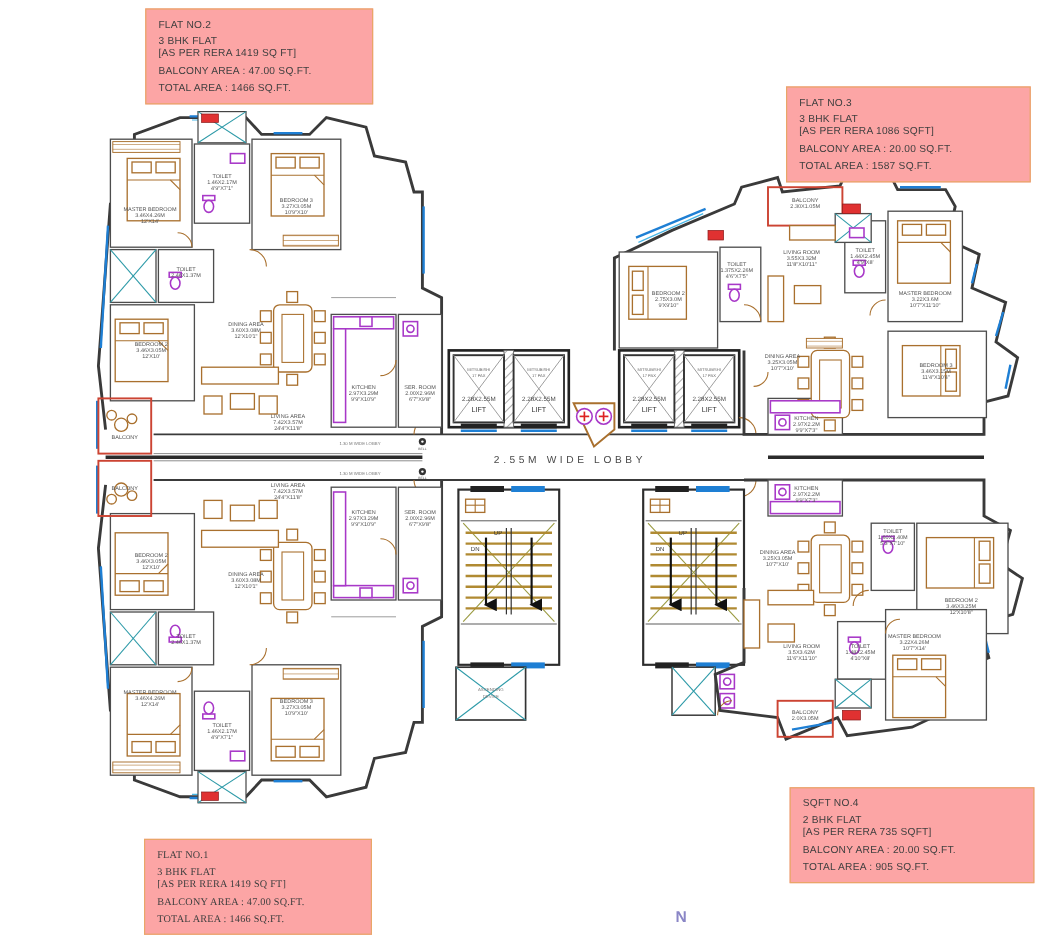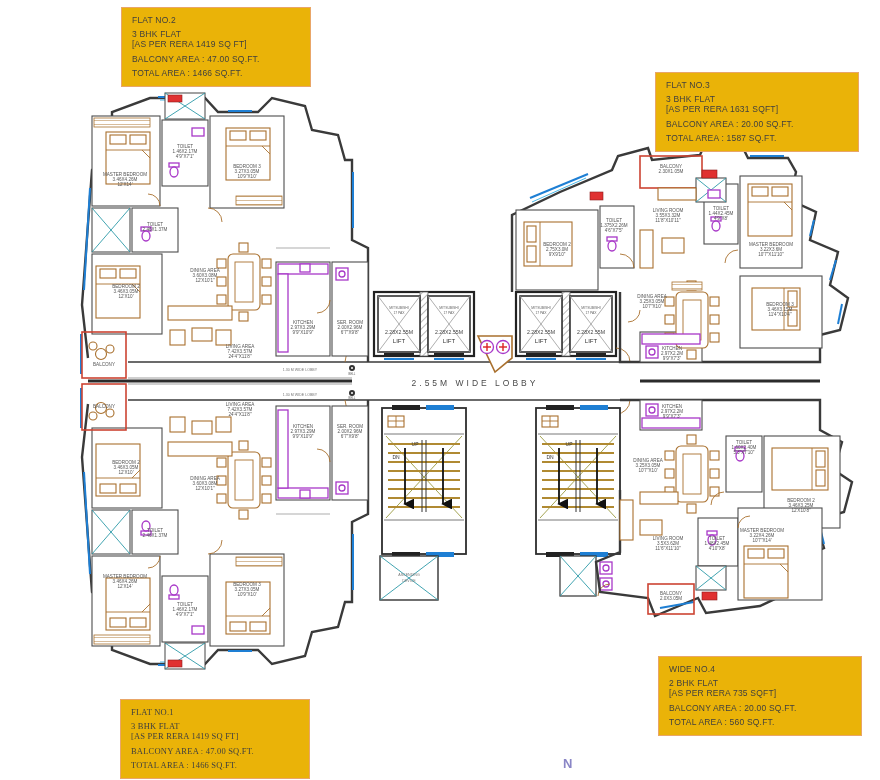--- a/index.html
+++ b/index.html
@@ -1,19 +1,19 @@
 <!DOCTYPE html>
 <html style="--wall: #3a3a3a; --furniture: #a9702e; --fixture: #a838c8; --window: #1e7fd4; --window_light: #49b8e8; --balcony: #cc4433; --stair: #b08a32; --annotation_border: #e9a668; --annotation_text: #3f3f3f; --shaft: #e03131; --label: #555555; --compass: #8a86c6;"><head>
 <meta charset="utf-8">
 <style>
   html,body{margin:0;padding:0;background:#fff;}
   .canvas{position:relative;width:880px;height:780px;background:#ffffff;overflow:hidden;
           font-family:"Liberation Sans",sans-serif;}
   .canvas svg{position:absolute;left:0;top:0;}
-  .anno{position:absolute;border:1.6px solid var(--annotation_border,#e9a668);background:#eab308;
+  .anno{position:absolute;border:1.6px solid var(--annotation_border,#e9a668);background:#fca5a5;
         padding:7px 10px 8px 10px;font-size:8.5px;color:var(--annotation_text,#3f3f3f);
         line-height:1.2;letter-spacing:.2px;}
   .anno div{white-space:nowrap;}
   .anno .gap{margin-top:4px;}
   .compass{position:absolute;color:var(--compass,#8a86c6);font-size:13px;font-weight:bold;}
   
   .wall{fill:none;stroke:var(--wall,#3a3a3a);stroke-width:2.4;stroke-linejoin:miter;}
   .iwall{fill:#fff;stroke:#4d4d4d;stroke-width:1.1;}
   .iopen{fill:none;stroke:#8a8a8a;stroke-width:.7;}
   .furn{fill:#fff;stroke:var(--furniture,#a9702e);stroke-width:1.1;}
@@ -498,36 +498,36 @@
   <div class="gap" style="margin-top:0">FLAT NO.2</div>
   <div class="gap">3 BHK FLAT</div>
   <div>[AS PER RERA 1419 SQ FT]</div>
   <div class="gap">BALCONY AREA : 47.00 SQ.FT.</div>
   <div class="gap">TOTAL AREA : 1466 SQ.FT.</div>
 </div>
 
 <div class="anno" style="left:655px;top:56px;width:182px;margin-top:16px;">
   <div class="gap" style="margin-top:0">FLAT NO.3</div>
   <div class="gap">3 BHK FLAT</div>
-  <div>[AS PER RERA 1631 SQFT]</div>
+  <div>[AS PER RERA 1086 SQFT]</div>
   <div class="gap">BALCONY AREA : 20.00 SQ.FT.</div>
   <div class="gap">TOTAL AREA : 1587 SQ.FT.</div>
 </div>
 
 <div class="anno" style="left:120px;top:699px;width:168px;font-family:Liberation Serif, serif;">
   <div class="gap" style="margin-top:0">FLAT NO.1</div>
   <div class="gap">3 BHK FLAT</div>
   <div>[AS PER RERA 1419 SQ FT]</div>
   <div class="gap">BALCONY AREA : 47.00 SQ.FT.</div>
   <div class="gap">TOTAL AREA : 1466 SQ.FT.</div>
 </div>
 
 <div class="anno" style="left:658px;top:656px;width:182px;">
-  <div class="gap" style="margin-top:0">WIDE NO.4</div>
+  <div class="gap" style="margin-top:0">SQFT NO.4</div>
   <div class="gap">2 BHK FLAT</div>
   <div>[AS PER RERA 735 SQFT]</div>
   <div class="gap">BALCONY AREA : 20.00 SQ.FT.</div>
-  <div class="gap">TOTAL AREA : 560 SQ.FT.</div>
+  <div class="gap">TOTAL AREA : 905 SQ.FT.</div>
 </div>
 
 <div class="compass" style="left:563px;top:756px;">N</div>
 
 </div>
 
 </body></html>

